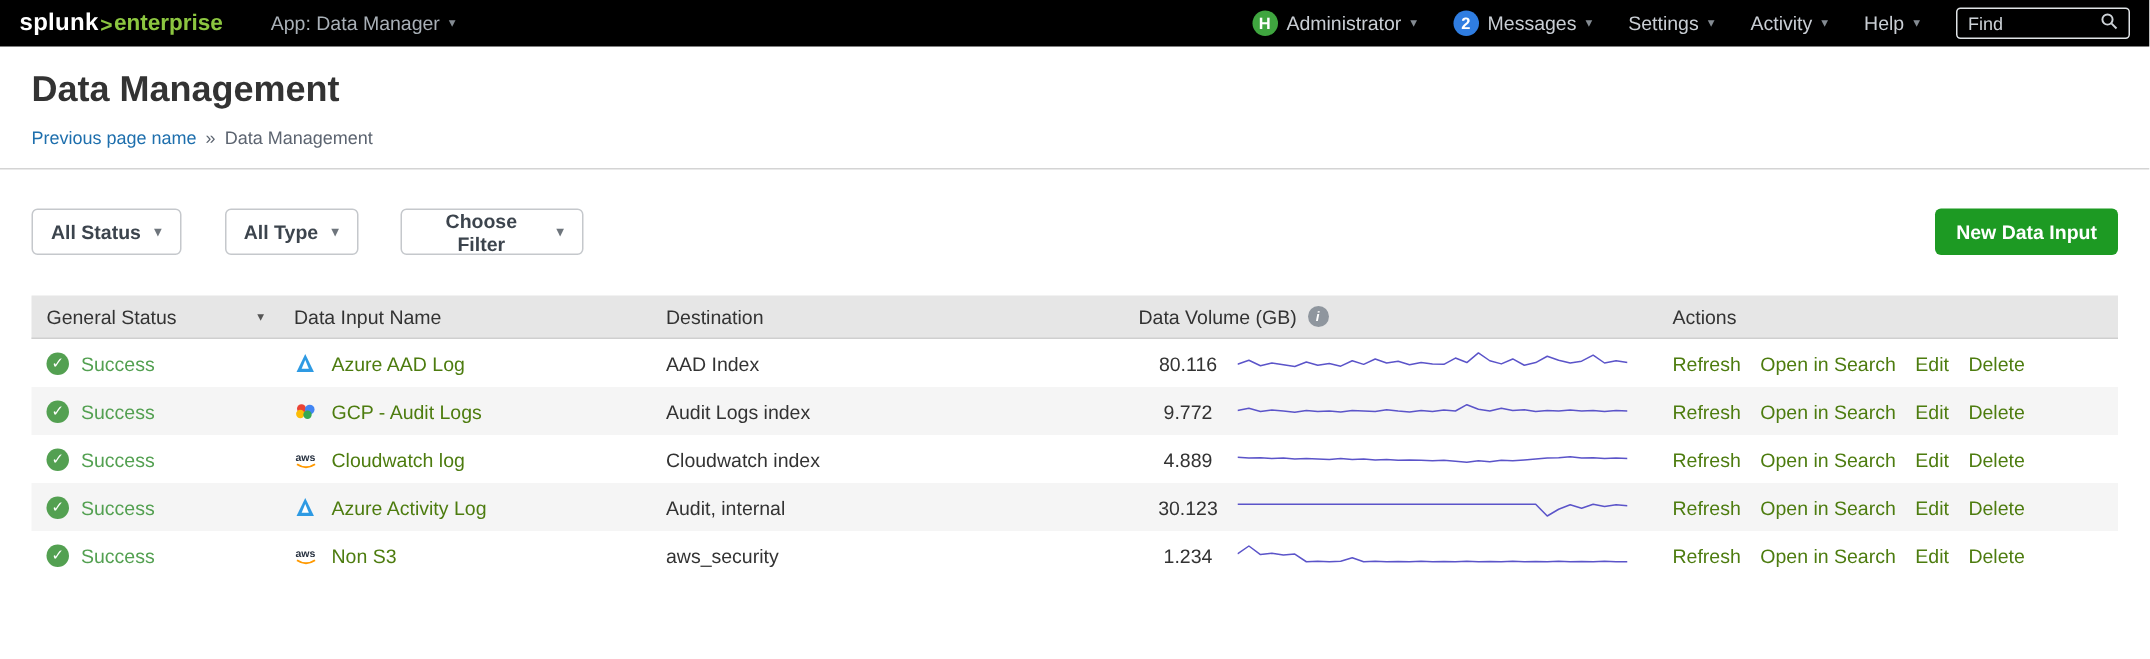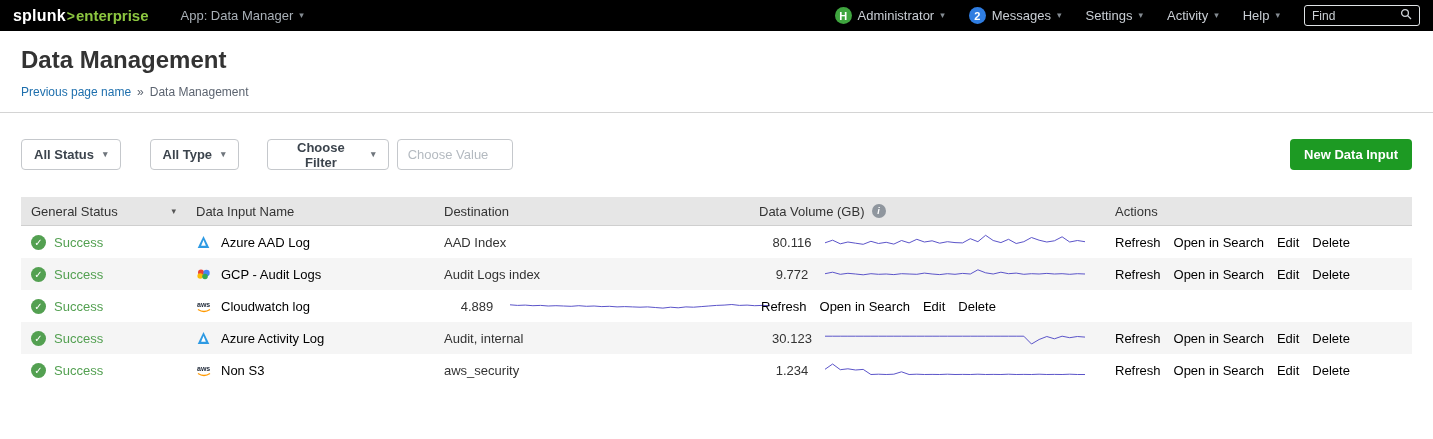--- a/index.html
+++ b/index.html
@@ -49,21 +49,21 @@
   .cell { padding-left: 10px; display: flex; align-items: center; text-align: center; }
   .sort-head { justify-content: space-between; padding-right: 10px; cursor: pointer; }
   .sort-head .caret { color: #555; }
   .vol-head { gap: 7px; }
   .info-icon { width: 14px; height: 14px; border-radius: 50%; background: #8f969e; color: #fff; font-size: 9px; font-style: italic; font-weight: bold; display: flex; align-items: center; justify-content: center; cursor: pointer; }
   .trow { height: 32px; background: #fff; }
   .trow.alt { background: #f5f5f5; }
   .check { width: 15px; height: 15px; border-radius: 50%; background: #53a051; color: #fff; font-size: 10px; display: flex; align-items: center; justify-content: center; flex: none; }
   .status-text { color: #53a051; margin-left: 8px; }
   .provider-icon { width: 17px; display: flex; align-items: center; margin-right: 8px; flex: none; }
-  .link { color: #000000; font-size: 13px; }
+  .link { color: #4d7c0f; font-size: 13px; }
   .vol-num { width: 66px; flex: none; }
   .spark { flex: none; }
   .actions-cell { gap: 13px; padding-left: 12px; }
 </style>
 </head>
 <body>
 
 <div class="topbar">
   <div class="logo">
     <span class="logo-main">splunk</span>
@@ -125,21 +125,20 @@
     <span class="caret">▾</span>
   </button>
   <button class="btn gap-lg">
     <span>All Type</span>
     <span class="caret">▾</span>
   </button>
   <button class="btn gap-lg" style="margin-left:28px; width:122px; justify-content:space-between;">
     <span>Choose Filter</span>
     <span class="caret">▾</span>
   </button>
-  <input class="value-input gap-sm" type="text" placeholder="Choose Value" style="">
   <button class="new-btn">New Data Input</button>
 </div>
 
 <div class="table">
   <div class="thead">
     <div class="cell sort-head">
       <span>General Status</span>
       <span class="caret">▾</span>
     </div>
     <div class="cell">Data Input Name</div>
@@ -218,20 +217,21 @@
     </div>
     <div class="cell">
       <span class="provider-icon">
         <svg width="17" height="14" viewBox="0 0 17 14">
             <text x="1" y="8" font-size="7" font-weight="bold" fill="#252f3e" font-family="Liberation Sans, sans-serif">aws</text>
             <path d="M2 10.5 Q8 14.5 14 10.5" stroke="#f90" fill="none" stroke-width="1.3"></path>
           </svg>
       </span>
       <a class="link">Cloudwatch log</a>
     </div>
+    <div class="cell">Cloudwatch index</div>
     <div class="cell">
       <span class="vol-num">4.889</span>
       <svg class="spark" width="260" height="20" viewBox="0 0 260 20">
           <polyline points="0.0,8.8 7.6,9.4 15.3,9.1 22.9,9.7 30.6,9.4 38.2,10.0 45.9,9.7 53.5,10.0 61.2,10.3 68.8,9.7 76.5,10.3 84.1,10.0 91.8,10.6 99.4,10.3 107.1,10.9 114.7,10.6 122.4,10.9 130.0,11.2 137.6,10.9 145.3,11.5 152.9,12.1 160.6,11.2 168.2,11.8 175.9,10.9 183.5,11.2 191.2,10.6 198.8,10.0 206.5,9.4 214.1,9.1 221.8,8.5 229.4,9.4 237.1,9.1 244.7,9.7 252.4,9.4 260.0,9.7" fill="none" stroke="#5b54c9" stroke-width="1" stroke-linejoin="round"></polyline>
         </svg>
     </div>
     <div class="cell actions-cell">
       <a class="link">Refresh</a>
       <a class="link">Open in Search</a>
       <a class="link">Edit</a>

